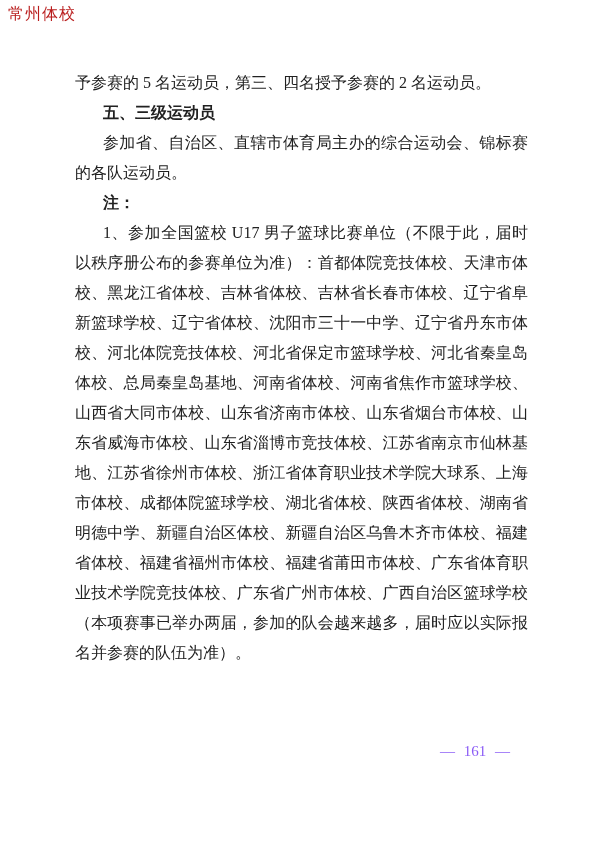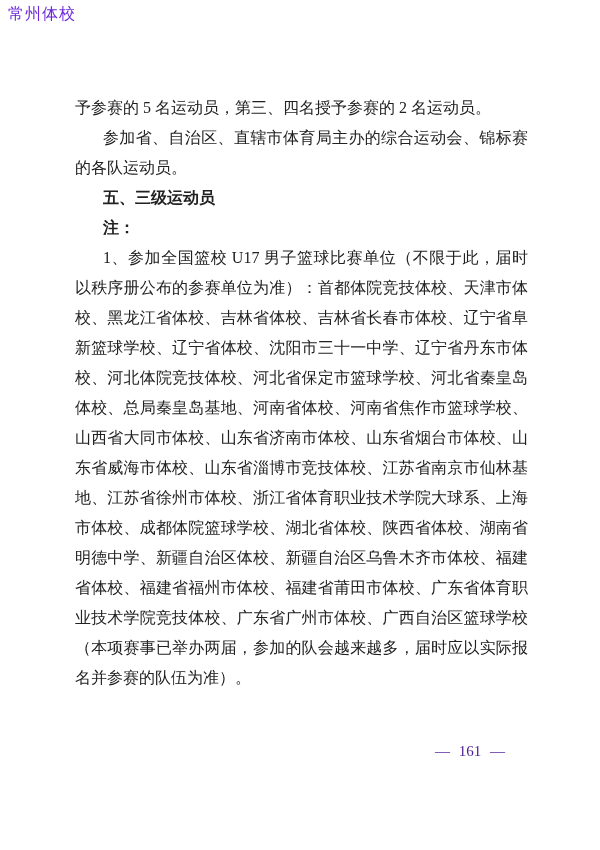--- a/index.html
+++ b/index.html
@@ -21,21 +21,21 @@
     top: 5px;
     font-size: 16px;
     line-height: 18px;
     font-family: "Liberation Sans", sans-serif;
     letter-spacing: 1px;
     font-weight: 400;
   }
   .content {
     position: absolute;
     left: 75px;
-    top: 93px;
+    top: 68px;
     width: 453px;
     font-size: 16px;
     line-height: 30px;
     color: #212121;
     text-align: justify;
     text-justify: inter-character;
   }
   .para {
     margin: 0;
     text-indent: 28px;
@@ -48,36 +48,36 @@
     font-family: "Liberation Sans", sans-serif;
     text-align: left;
   }
   .page-number {
     position: absolute;
     top: 742px;
     left: 430px;
     width: 80px;
     font-size: 15px;
     line-height: 18px;
-    color: #4c1d95;
-    text-align: center;
+    color: #8b5cf6;
+    text-align: right;
     word-spacing: 5px;
     font-family: "Liberation Serif", serif;
   }
 </style>
 </head>
 <body>
 
 <div class="page">
 
-  <div class="watermark" style="color: #6d28d9; text-align: center;">常州体校</div>
+  <div class="watermark" style="color: #b91c1c; text-align: center;">常州体校</div>
 
   <div class="content">
     <p class="para noindent">予参赛的 5 名运动员，第三、四名授予参赛的 2 名运动员。</p>
+    <p class="para heading">五、三级运动员</p>
     <p class="para">参加省、自治区、直辖市体育局主办的综合运动会、锦标赛的各队运动员。</p>
-    <p class="para heading">五、三级运动员</p>
     <p class="para heading">注：</p>
     <p class="para">1、参加全国篮校 U17 男子篮球比赛单位（不限于此，届时以秩序册公布的参赛单位为准）：首都体院竞技体校、天津市体校、黑龙江省体校、吉林省体校、吉林省长春市体校、辽宁省阜新篮球学校、辽宁省体校、沈阳市三十一中学、辽宁省丹东市体校、河北体院竞技体校、河北省保定市篮球学校、河北省秦皇岛体校、总局秦皇岛基地、河南省体校、河南省焦作市篮球学校、山西省大同市体校、山东省济南市体校、山东省烟台市体校、山东省威海市体校、山东省淄博市竞技体校、江苏省南京市仙林基地、江苏省徐州市体校、浙江省体育职业技术学院大球系、上海市体校、成都体院篮球学校、湖北省体校、陕西省体校、湖南省明德中学、新疆自治区体校、新疆自治区乌鲁木齐市体校、福建省体校、福建省福州市体校、福建省莆田市体校、广东省体育职业技术学院竞技体校、广东省广州市体校、广西自治区篮球学校（本项赛事已举办两届，参加的队会越来越多，届时应以实际报名并参赛的队伍为准）。</p>
   </div>
 
   <div class="page-number">— 161 —</div>
 
 </div>
 
 </body></html>

